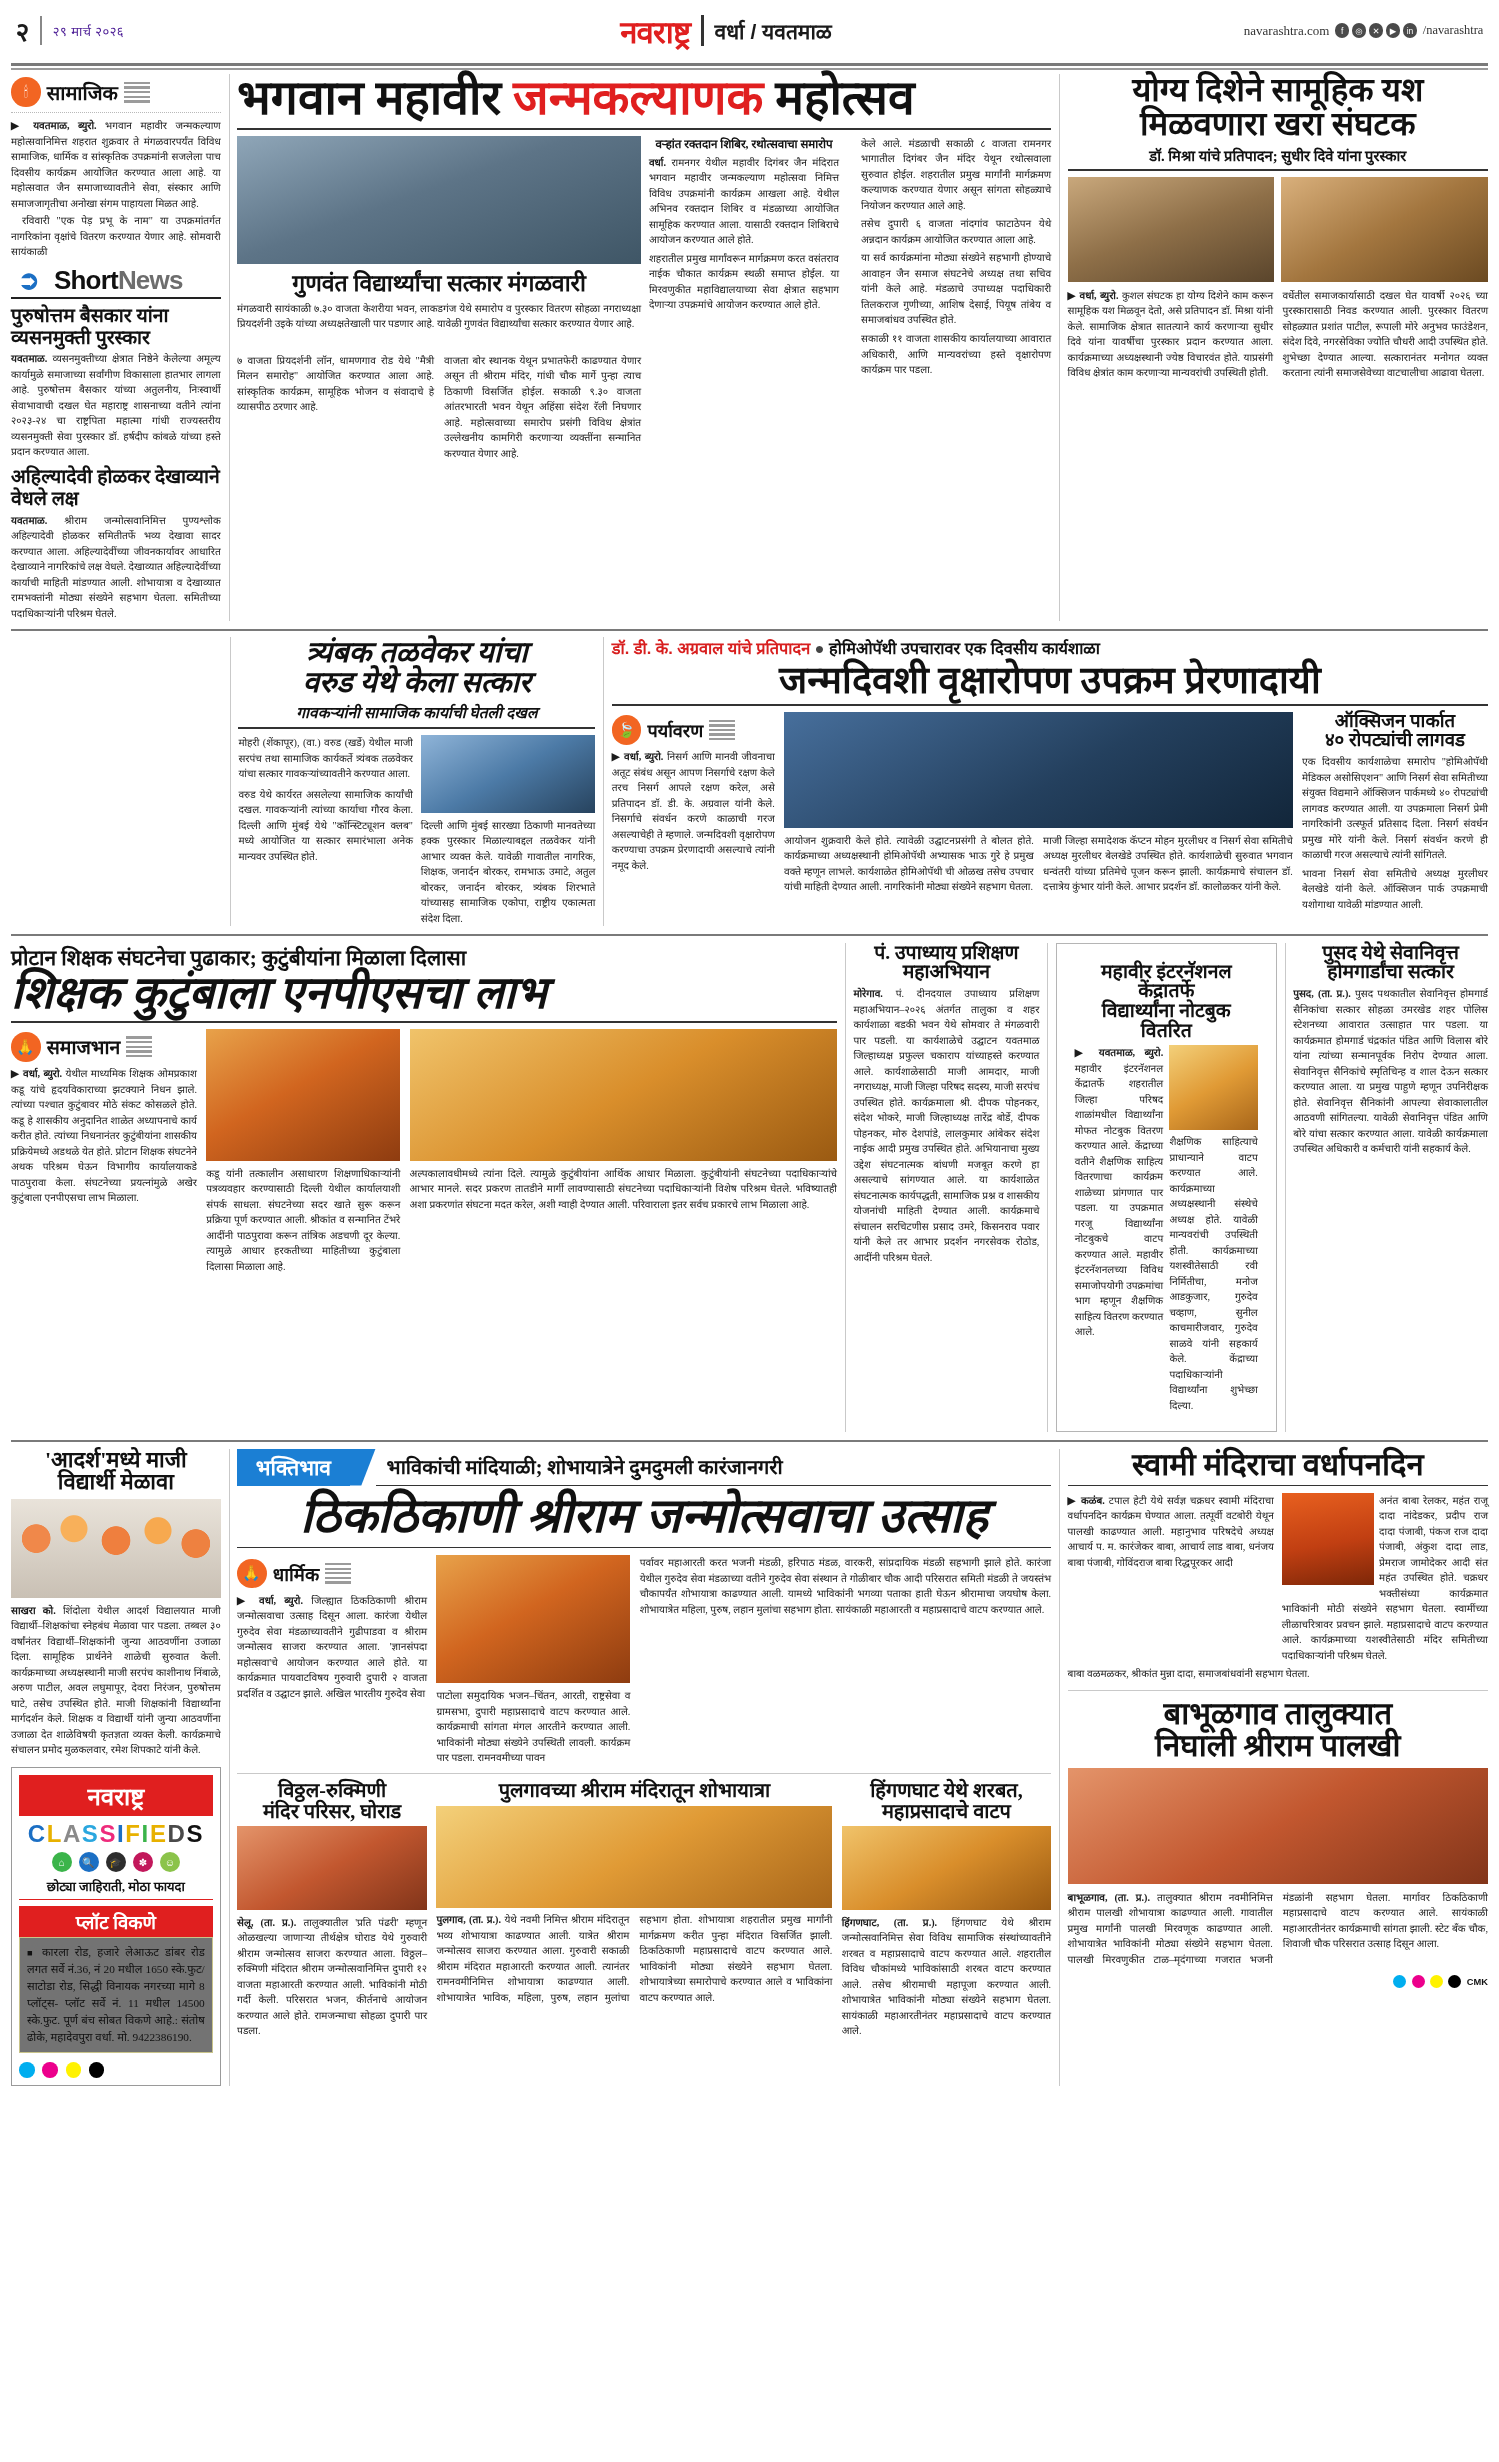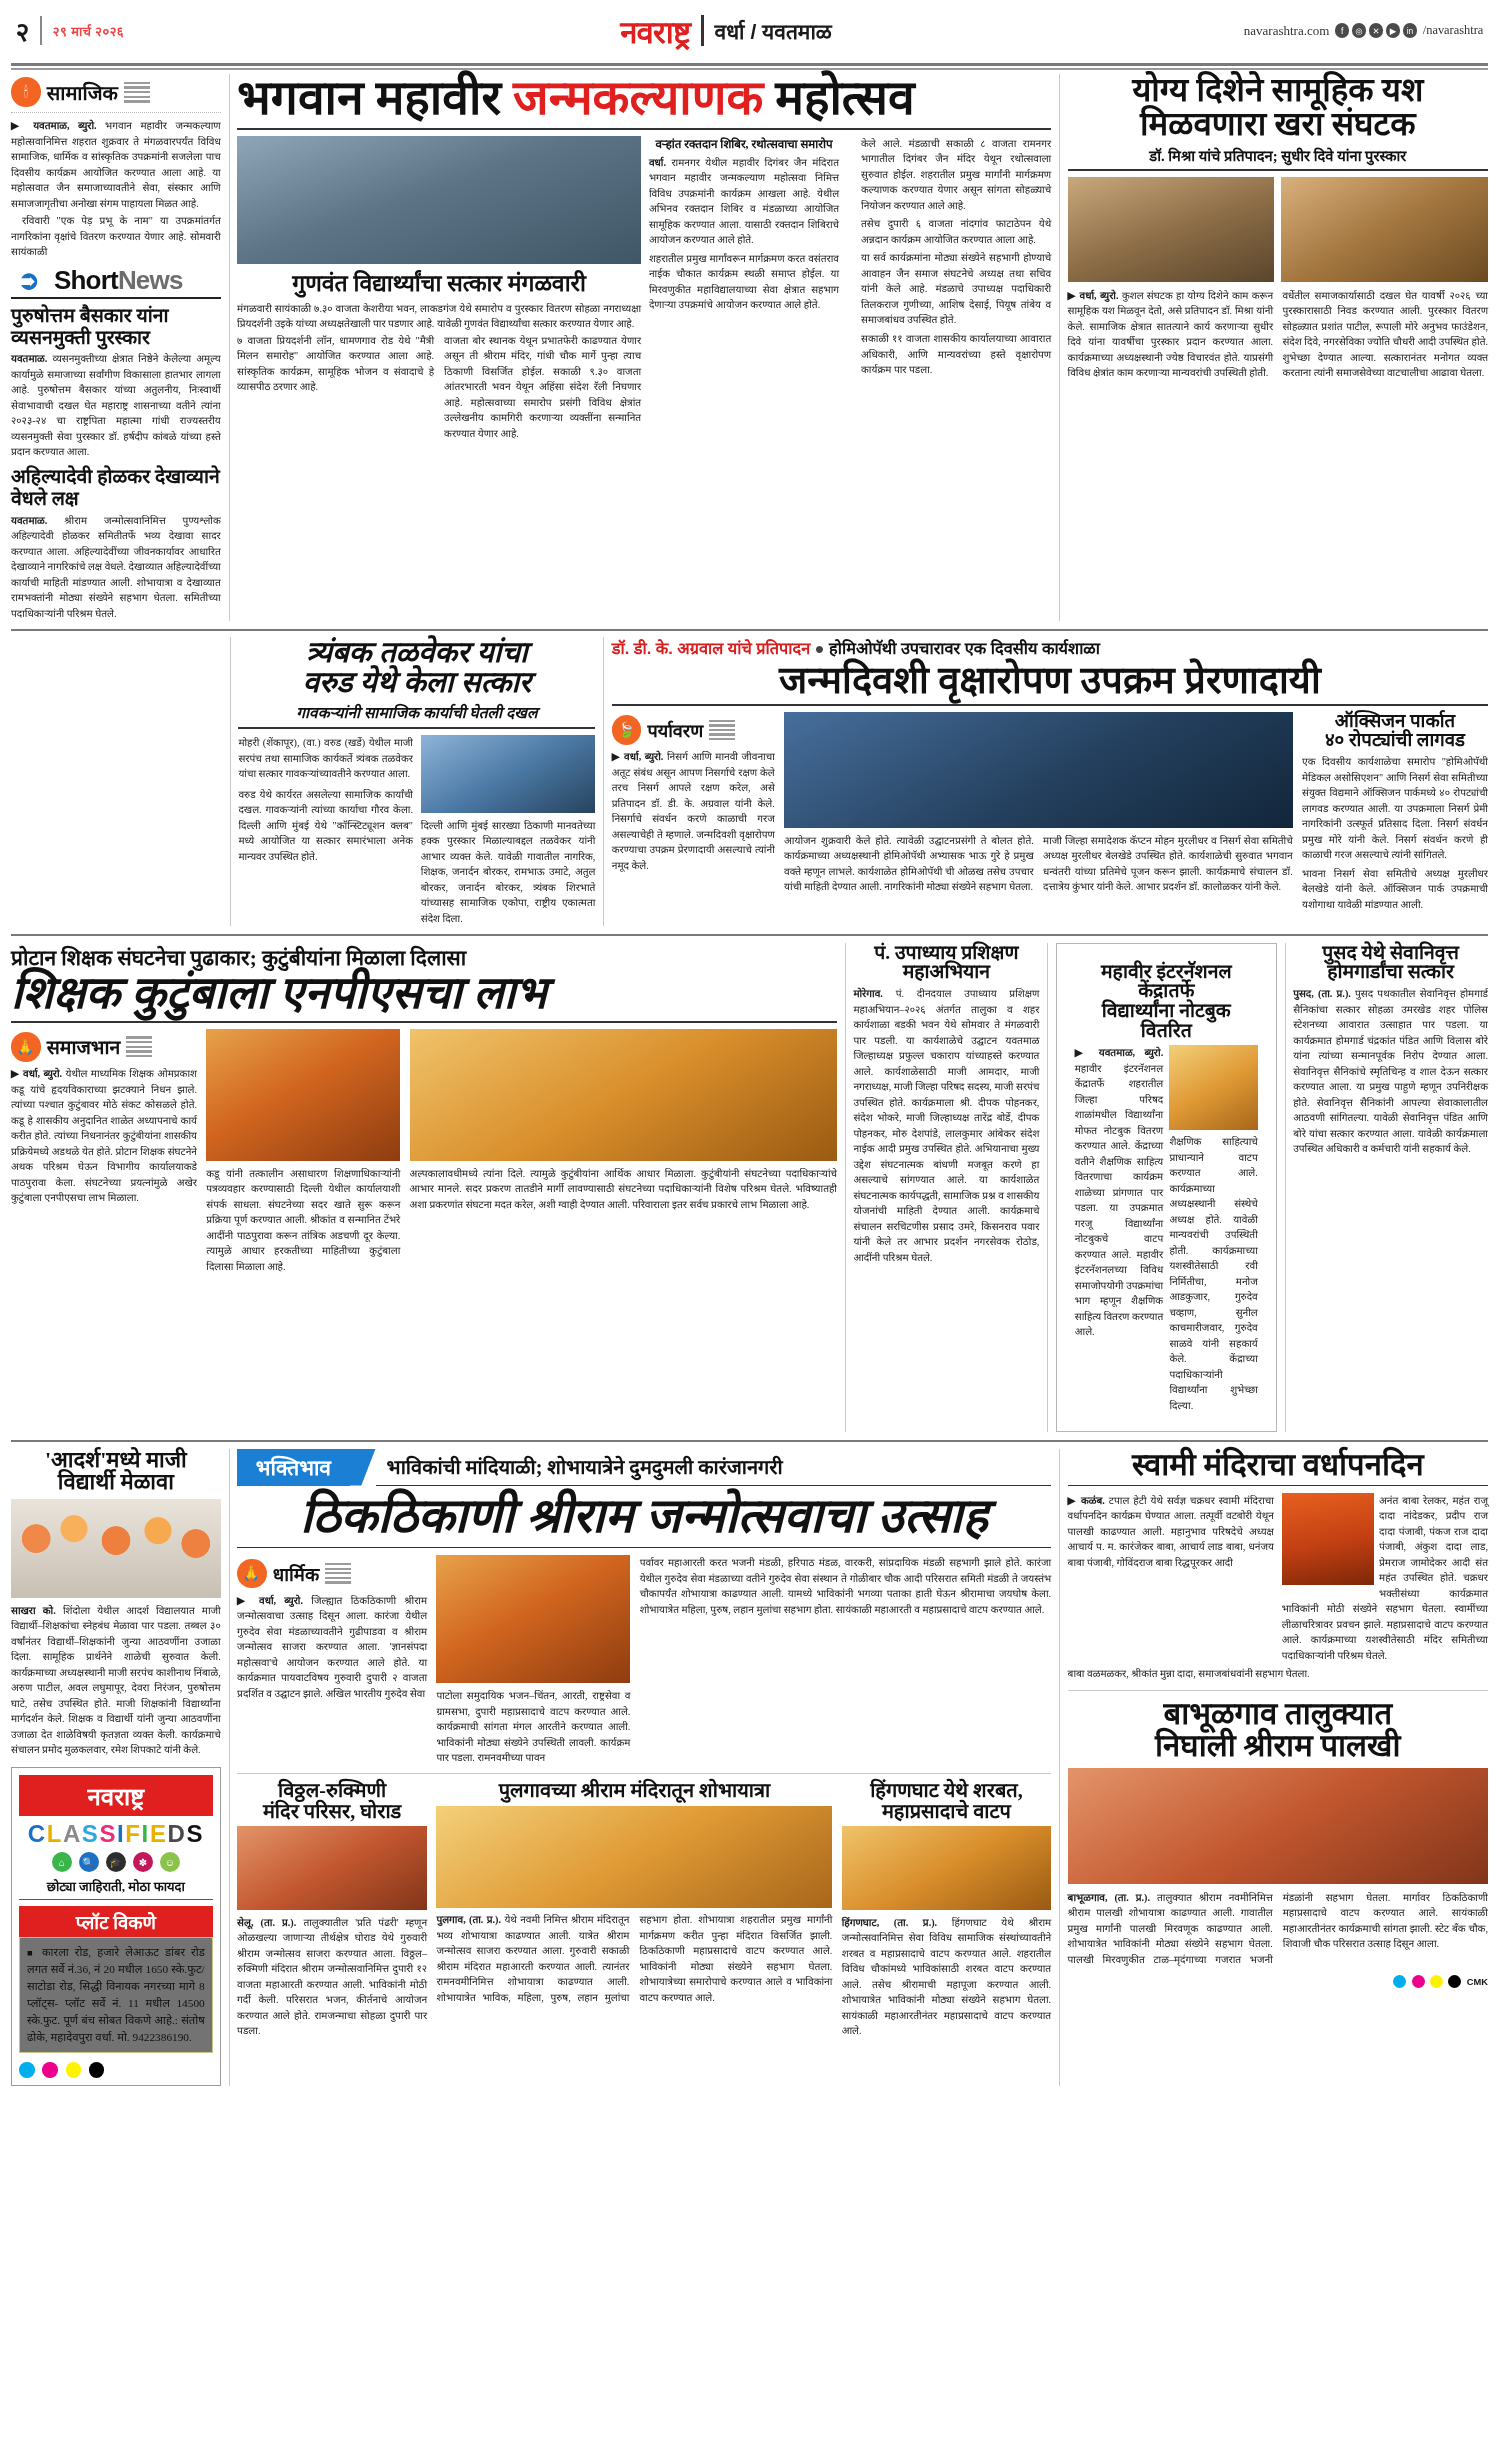--- a/index.html
+++ b/index.html
@@ -10,21 +10,21 @@
     color: #111;
     overflow: hidden;
   }
   .page { position: relative; width: 1499px; height: 2462px; padding: 0 11px; }
 
   
   .masthead { display: flex; align-items: center; height: 61px; padding: 0 4.7px; }
   .mh-left { display: flex; align-items: center; gap: 11px; width: 279px; }
   .mh-pageno { font-size: 26px; font-weight: 700; color:#1a1a1a; font-family:"Liberation Serif", serif; }
   .mh-divider { width: 1.6px; height: 29.5px; background: #888; }
-  .mh-date { font-size: 13px; font-weight: 700; color: #ef4444; letter-spacing: 0.4px; }
+  .mh-date { font-size: 13px; font-weight: 400; color: #4c1d95; letter-spacing: 0.4px; }
   .mh-center { flex: 1; display: flex; align-items: center; justify-content: center; gap: 11px; }
   .mh-logo { font-size: 31px; font-weight: 800; color: #e01f1f; letter-spacing: -0.8px; font-family:"Liberation Serif", serif; }
   .mh-bar { width: 2.3px; height: 31px; background: #333; }
   .mh-edition { font-size: 21px; font-weight: 800; color: #1a1a1a; }
   .mh-right { width: 326px; display: flex; align-items: center; justify-content: flex-end; gap: 5.4px; }
   .mh-site { font-size: 13px; color: #333; font-family:"Liberation Serif", serif; }
   .soc { display: inline-flex; gap: 2.3px; }
   .soc span { width: 14.7px; height: 14.7px; border-radius: 50%; background: #4a4a4a; color:#fff;
               font-size: 8.5px; display: flex; align-items: center; justify-content: center; }
   .mh-handle { font-size: 12.4px; color: #333; font-family:"Liberation Serif", serif; }
@@ -213,21 +213,21 @@
         <span style="color:#e01f1f">जन्मकल्याणक</span>
         <span>महोत्सव</span>
       </div>
       <div style="height:1.6px;background:#333;margin:4.7px 0 6.2px"></div>
 
       <div style="display:flex;gap:7.8px">
         <div style="flex:0 0 404px">
           <div class="photo p1" style="height:128px"></div>
           <div class="sub-hl" style="margin-top:7px;font-size:23px">गुणवंत विद्यार्थ्यांचा सत्कार मंगळवारी</div>
           <p class="body-txt" style="margin-top:4.7px">मंगळवारी सायंकाळी ७.३० वाजता केशरीया भवन, लाकडगंज येथे समारोप व पुरस्कार वितरण सोहळा नगराध्यक्षा प्रियदर्शनी उइके यांच्या अध्यक्षतेखाली पार पडणार आहे. यावेळी गुणवंत विद्यार्थ्यांचा सत्कार करण्यात येणार आहे.</p>
-          <div style="display:flex;gap:10px;margin-top:1px">
+          <div style="display:flex;gap:10px;margin-top:21px">
             <p class="body-txt" style="flex:1">७ वाजता प्रियदर्शनी लॉन, धामणगाव रोड येथे "मैत्री मिलन समारोह" आयोजित करण्यात आला आहे. सांस्कृतिक कार्यक्रम, सामूहिक भोजन व संवादाचे हे व्यासपीठ ठरणार आहे.</p>
             <p class="body-txt" style="flex:1">वाजता बोर स्थानक येथून प्रभातफेरी काढण्यात येणार असून ती श्रीराम मंदिर, गांधी चौक मार्गे पुन्हा त्याच ठिकाणी विसर्जित होईल. सकाळी ९.३० वाजता आंतरभारती भवन येथून अहिंसा संदेश रॅली निघणार आहे. महोत्सवाच्या समारोप प्रसंगी विविध क्षेत्रांत उल्लेखनीय कामगिरी करणाऱ्या व्यक्तींना सन्मानित करण्यात येणार आहे.</p>
           </div>
         </div>
 
         <div style="flex:1;display:flex;gap:22px">
           <div style="flex:1">
             <div class="kicker" style="font-size:11.6px;text-align:center;margin-bottom:3.9px">वऱ्हांत रक्तदान शिबिर, रथोत्सवाचा समारोप</div>
             <p class="body-txt">
               <b>वर्धा.</b>

